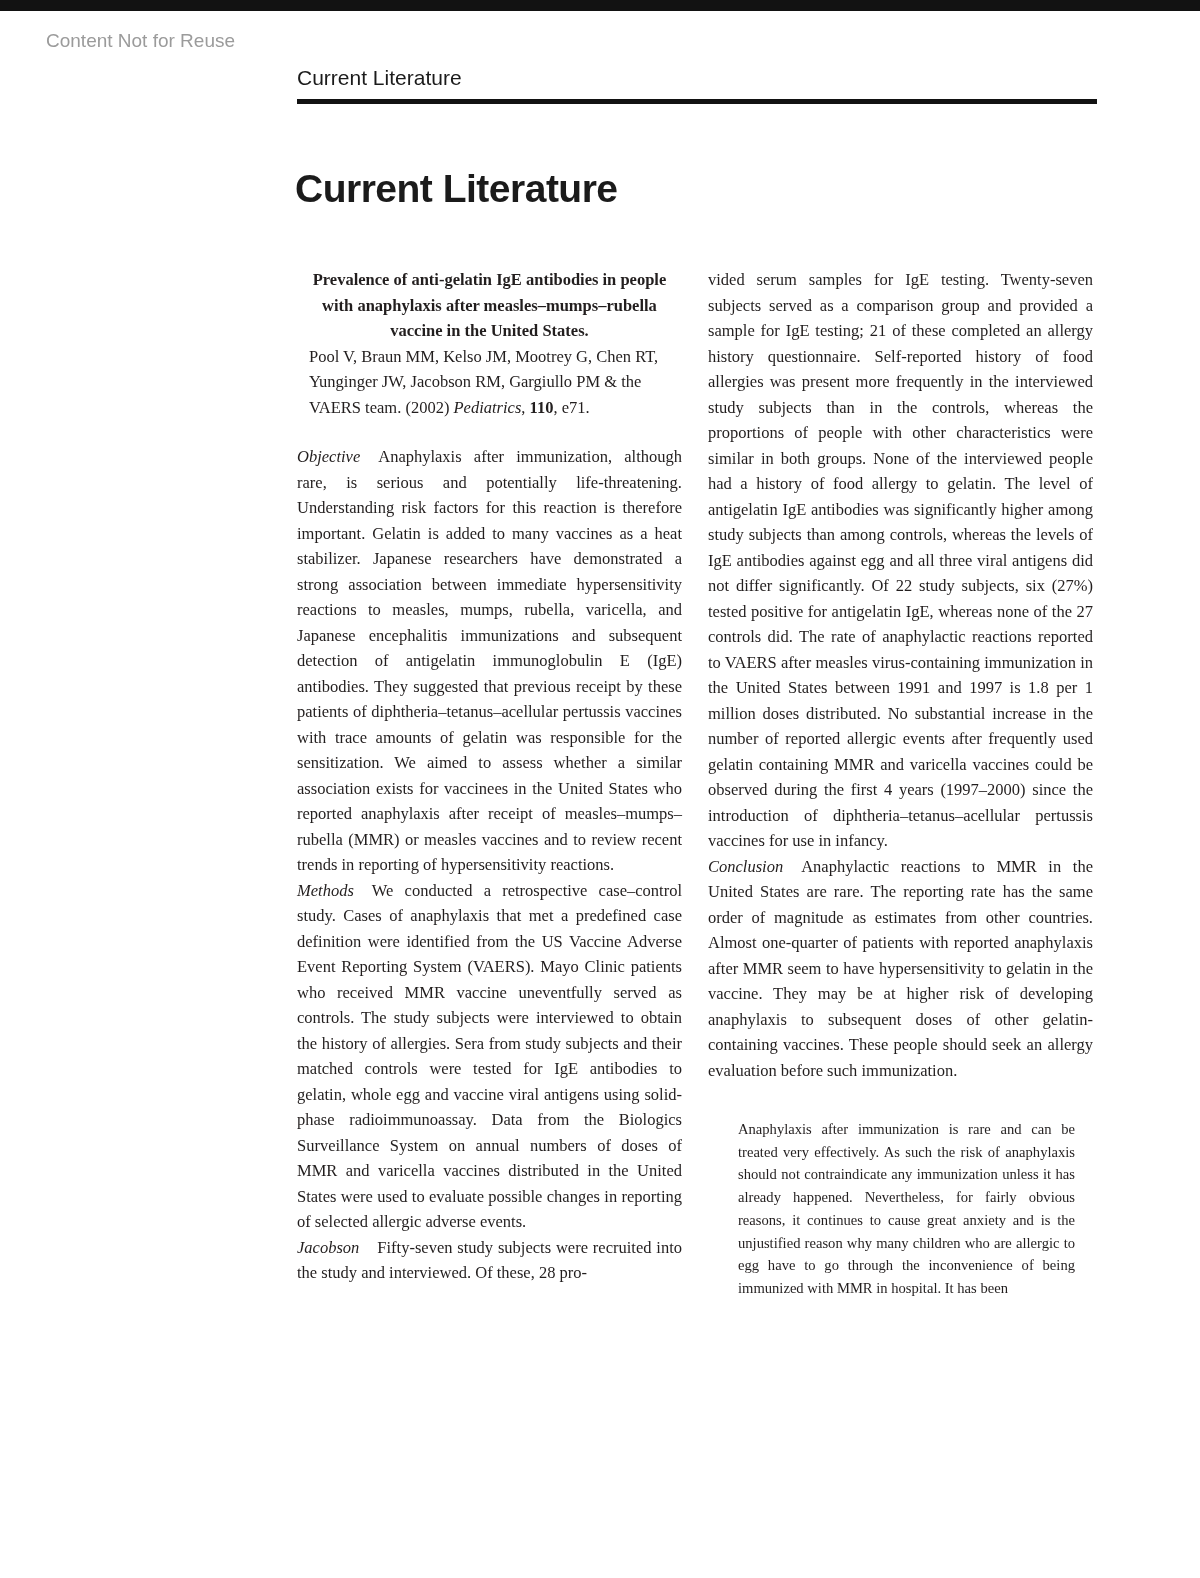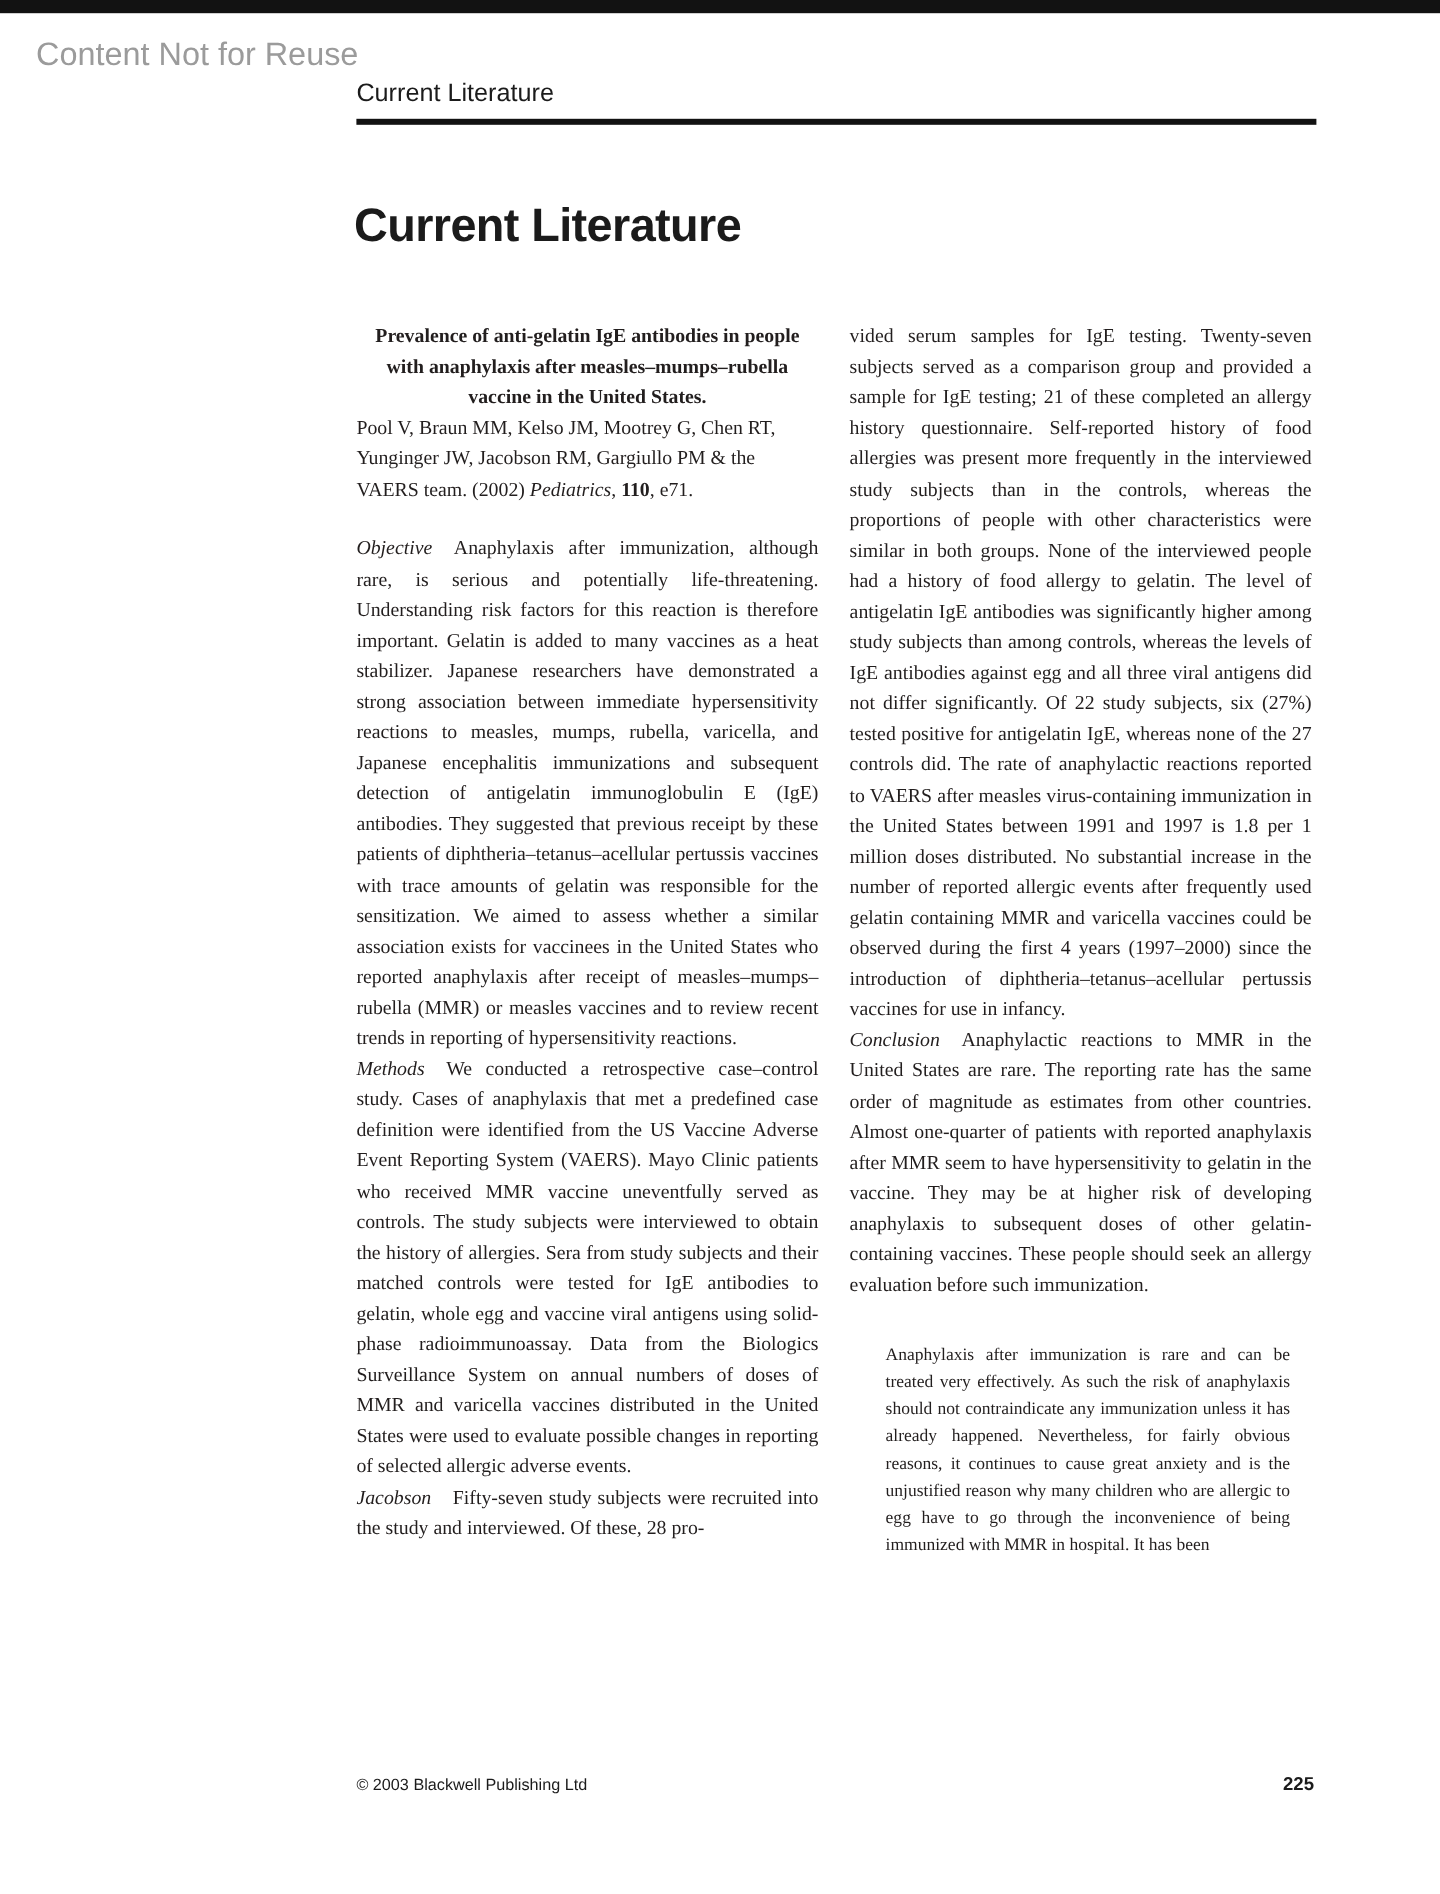--- a/index.html
+++ b/index.html
@@ -15,23 +15,23 @@
   }
   .topbar {
     position: absolute;
     top: 0; left: 0;
     width: 100%;
     height: 11px;
     background: #121212;
   }
   .watermark {
     position: absolute;
-    left: 30px; top: 30px;
+    left: 46px; top: 30px;
     font-family: "Liberation Sans", sans-serif;
-    font-size: 27px;
+    font-size: 19px;
     color: #9b9b9b;
   }
   .running-head {
     position: absolute;
     left: 297px; top: 66px;
     font-family: "Liberation Sans", sans-serif;
     font-size: 21px;
     color: #1b1b1b;
   }
   .head-rule {
@@ -56,21 +56,21 @@
     display: flex;
     gap: 26px;
   }
   .col {
     width: 385px;
     font-size: 16.5px;
     line-height: 25.5px;
     text-align: justify;
   }
   .cite-title { font-weight: bold; text-align: center; }
-  .cite-authors { text-align: left; margin-bottom: 24px; }
+  .cite-authors { text-align: left; margin-bottom: 24px; margin-left: 12px; }
   .it { font-style: italic; }
   .b  { font-weight: bold; }
   .label { font-style: italic; margin-right: 18px; }
   .commentary {
     margin-top: 35px;
     padding-left: 30px;
     padding-right: 18px;
     font-size: 14.6px;
     line-height: 22.7px;
   }
@@ -117,18 +117,14 @@
     <div class="col">
       <p class="body-p"><span>vided serum samples for IgE testing. Twenty-seven subjects served as a comparison group and provided a sample for IgE testing; 21 of these completed an allergy history questionnaire. Self-reported history of food allergies was present more frequently in the interviewed study subjects than in the controls, whereas the proportions of people with other characteristics were similar in both groups. None of the interviewed people had a history of food allergy to gelatin. The level of antigelatin IgE antibodies was significantly higher among study subjects than among controls, whereas the levels of IgE antibodies against egg and all three viral antigens did not differ significantly. Of 22 study subjects, six (27%) tested positive for antigelatin IgE, whereas none of the 27 controls did. The rate of anaphylactic reactions reported to VAERS after measles virus-containing immunization in the United States between 1991 and 1997 is 1.8 per 1 million doses distributed. No substantial increase in the number of reported allergic events after frequently used gelatin containing MMR and varicella vaccines could be observed during the first 4 years (1997–2000) since the introduction of diphtheria–tetanus–acellular pertussis vaccines for use in infancy.</span></p>
 
       <p class="body-p"><span class="label">Conclusion</span><span>Anaphylactic reactions to MMR in the United States are rare. The reporting rate has the same order of magnitude as estimates from other countries. Almost one-quarter of patients with reported anaphylaxis after MMR seem to have hypersensitivity to gelatin in the vaccine. They may be at higher risk of developing anaphylaxis to subsequent doses of other gelatin-containing vaccines. These people should seek an allergy evaluation before such immunization.</span></p>
 
       <p class="commentary">Anaphylaxis after immunization is rare and can be treated very effectively. As such the risk of anaphylaxis should not contraindicate any immunization unless it has already happened. Nevertheless, for fairly obvious reasons, it continues to cause great anxiety and is the unjustified reason why many children who are allergic to egg have to go through the inconvenience of being immunized with MMR in hospital. It has been</p>
     </div>
 
   </div>
 
-  <div class="footer">
-    <span class="copyright">© 2003 Blackwell Publishing Ltd</span>
-    <span class="page-number">225</span>
-  </div>
 
 </div>
 
 </body></html>

